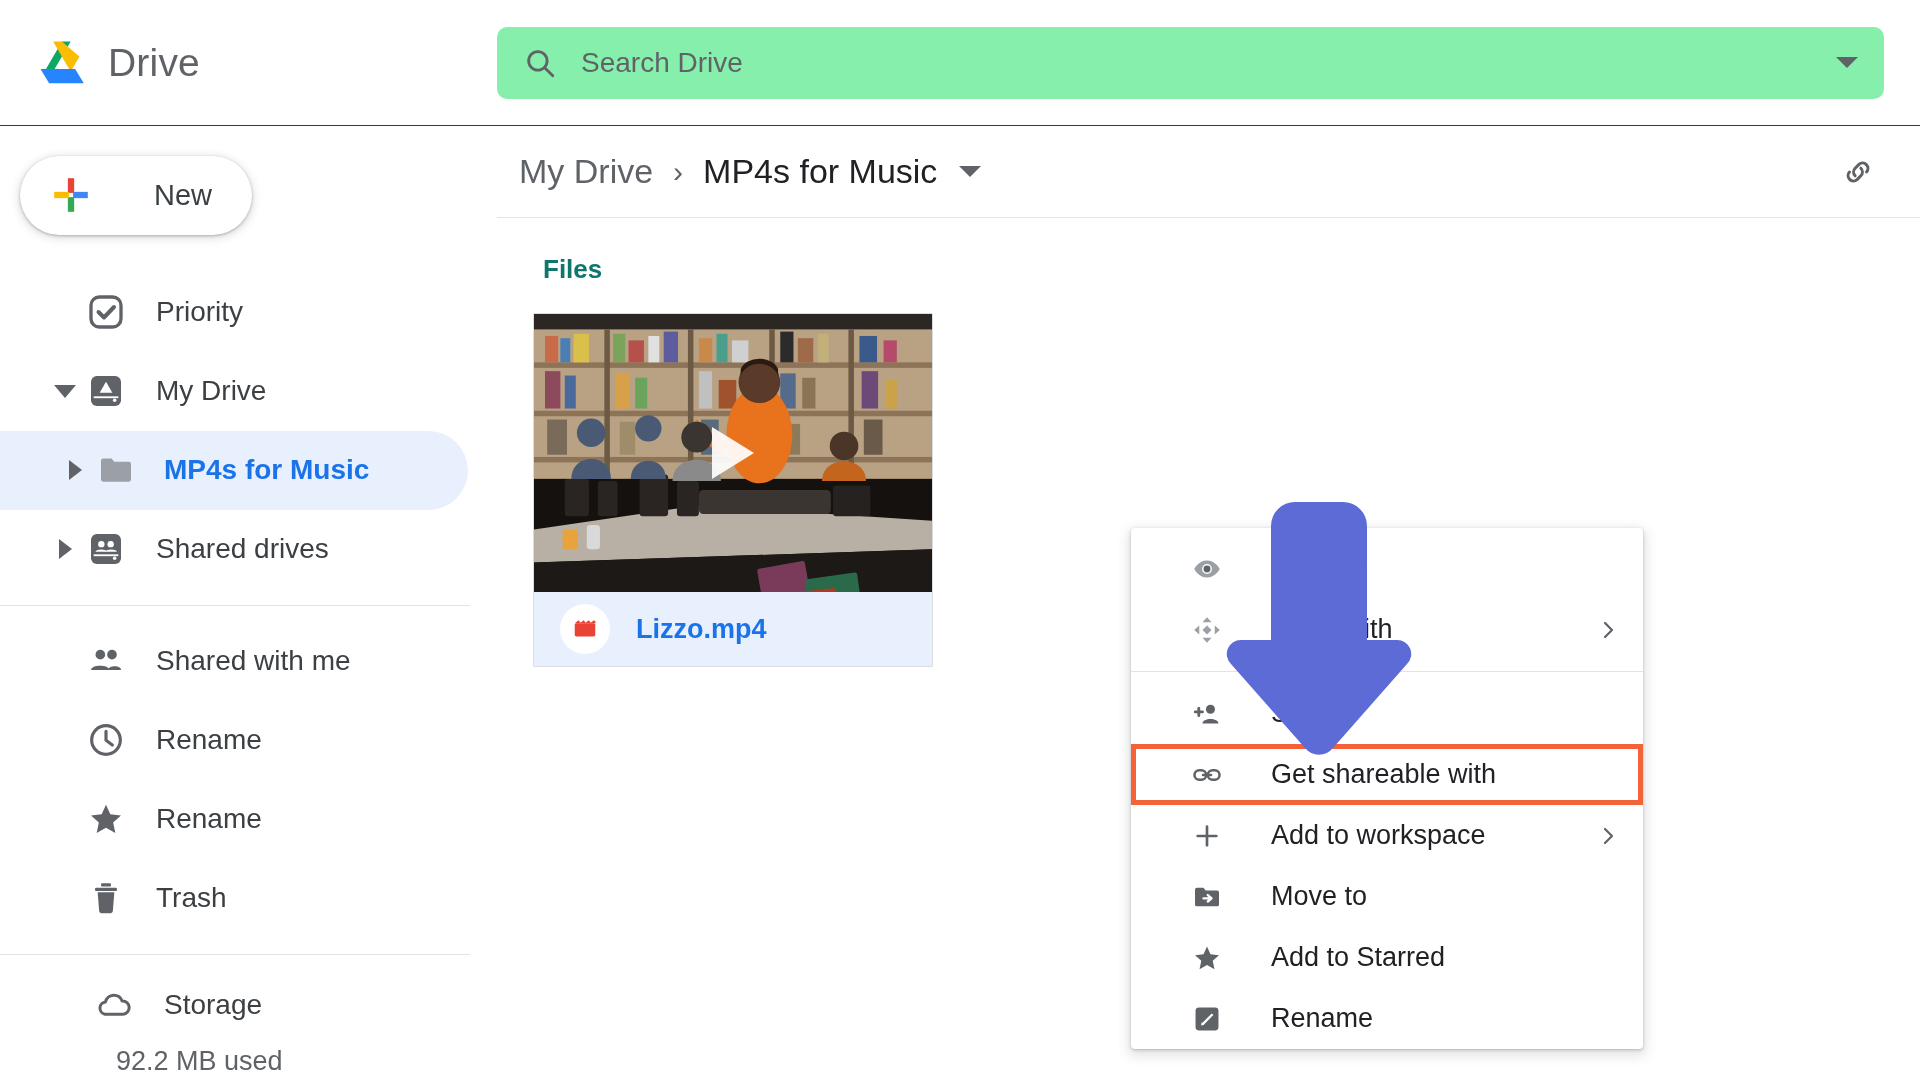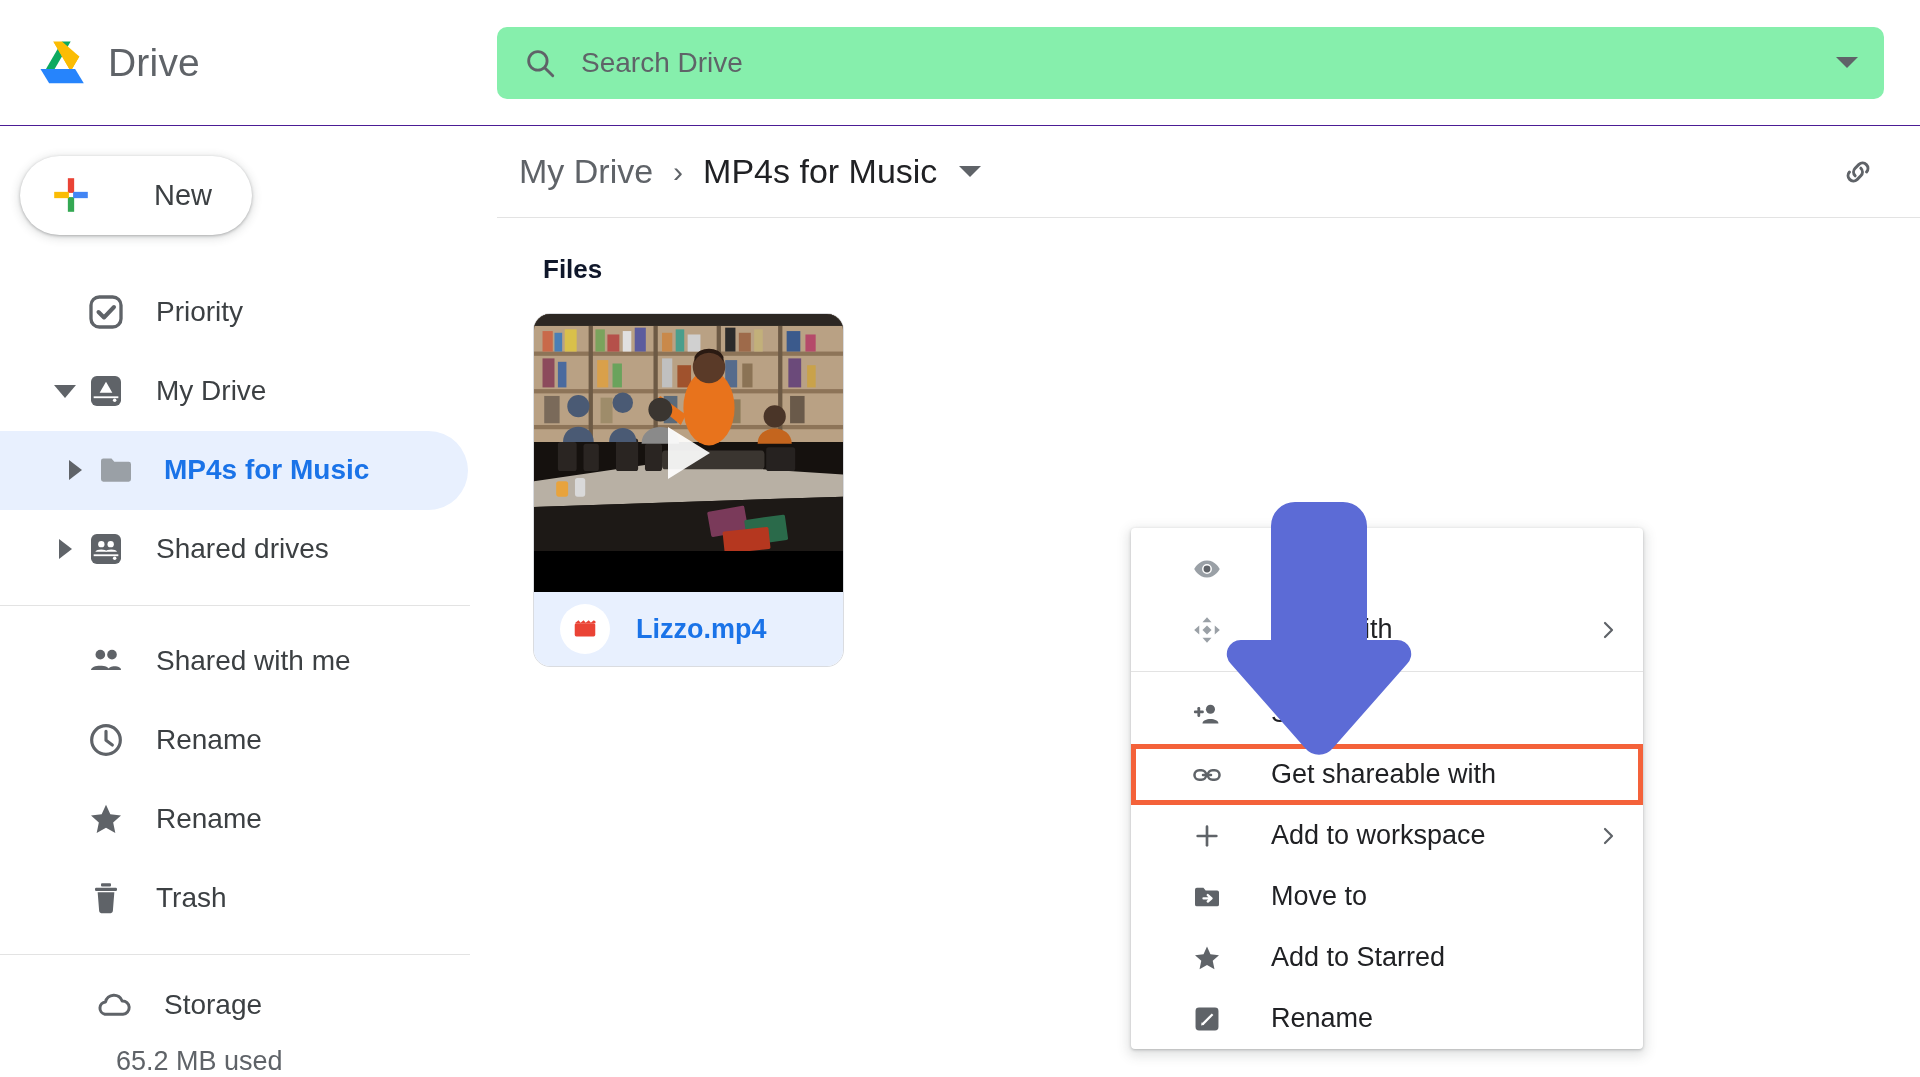--- a/index.html
+++ b/index.html
@@ -75,23 +75,23 @@
   }
   .crumb { font-size: 34px; color: #5f6368; cursor: pointer; }
   .crumb.current { color: #202124; }
   .crumb-sep { font-size: 30px; color: #5f6368; margin: 0 20px; }
   .crumb-caret { width: 0; height: 0; border-left: 11px solid transparent; border-right: 11px solid transparent;
                  border-top: 11px solid #5f6368; margin-left: 22px; cursor: pointer; }
   .crumb-spacer { flex: 1; }
   .link-btn { width: 52px; height: 52px; display: flex; align-items: center; justify-content: center; cursor: pointer; }
 
   .content { flex: 1; padding: 36px 0 0 36px; min-height: 0; }
-  .section-title { font-size: 26px; color: #0f172a; margin: 0 0 28px 10px; font-weight: bold; }
-
-  .file-card { width: 311px; border-radius: 17px; overflow: hidden; border: 1px solid #dadce0; cursor: pointer; }
+  .section-title { font-size: 26px; color: #0f766e; margin: 0 0 28px 10px; font-weight: bold; }
+
+  .file-card { width: 400px; border-radius: 1px; overflow: hidden; border: 1px solid #dadce0; cursor: pointer; }
   .thumb { height: 278px; position: relative; overflow: hidden; background: #000; }
   .thumb-scene { position: absolute; inset: 0; }
   .play-badge {
     position: absolute; left: 50%; top: 50%; transform: translate(-50%,-50%);
     width: 0; height: 0; border-top: 26px solid transparent; border-bottom: 26px solid transparent;
     border-left: 42px solid rgba(255,255,255,.92);
   }
   .file-row { height: 74px; background: #e8f0fe; display: flex; align-items: center; padding-left: 26px; }
   .file-icon-circle { width: 50px; height: 50px; border-radius: 50%; background: #fff; display: flex; align-items: center; justify-content: center; flex: none; margin-right: 26px; }
   .file-name { font-size: 27px; color: #1a73e8; font-weight: bold; }
@@ -275,21 +275,21 @@
 
       <div class="storage-row">
         <span class="nav-arrow spacer"></span>
         <span class="nav-icon">
           <svg viewBox="0 0 24 24" width="40" height="40" fill="none" stroke="#5f6368" stroke-width="1.8">
             <path d="M6.5 17.5 A3.7 3.7 0 0 1 6.9 10.2 A5.2 5.2 0 0 1 16.9 9.6 A3.9 3.9 0 0 1 17.4 17.5 Z" stroke-linejoin="round"></path>
           </svg>
         </span>
         <span class="nav-label">Storage</span>
       </div>
-      <div class="storage-used">65.2 MB used</div>
+      <div class="storage-used">92.2 MB used</div>
     </div>
 
     <div class="main">
 
       <div class="crumbbar">
         <span class="crumb">My Drive</span>
         <span class="crumb-sep">›</span>
         <span class="crumb current">MP4s for Music</span>
         <span class="crumb-caret"></span>
         <span class="crumb-spacer"></span>

